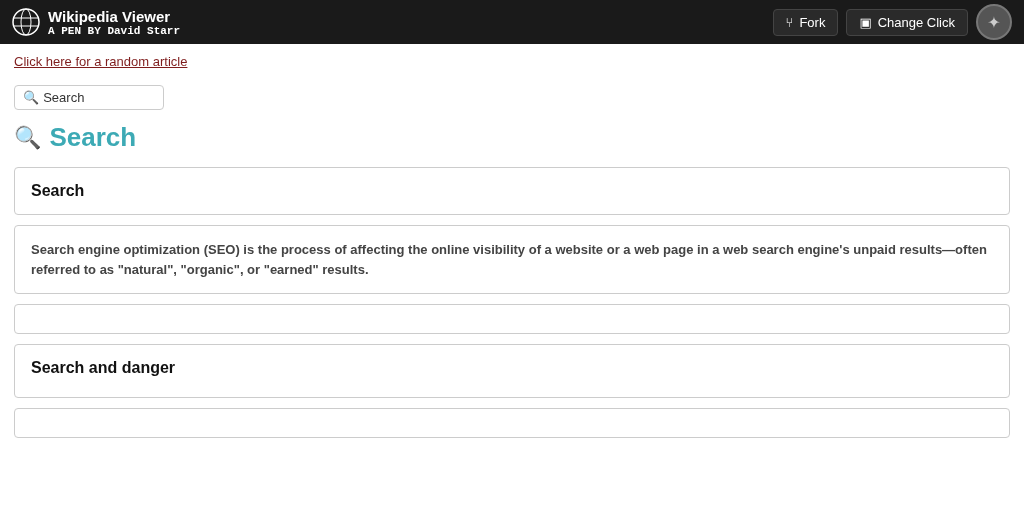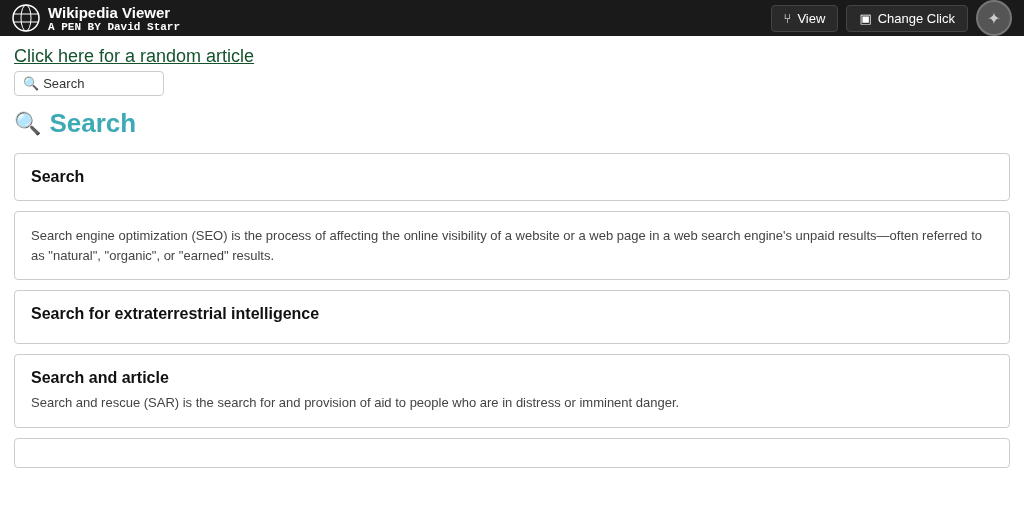--- a/index.html
+++ b/index.html
@@ -5,21 +5,21 @@
     * { margin: 0; padding: 0; box-sizing: border-box; }
     body { font-family: Arial, sans-serif; background: #fff; color: #333; font-size: 14px; }
 
     
     #topbar {
       background: #1a1a1a;
       color: #fff;
       display: flex;
       align-items: center;
       padding: 4px 12px;
-      height: 36px;
+      height: 44px;
       position: relative;
     }
     #topbar .logo-area {
       display: flex;
       align-items: center;
       gap: 8px;
       flex: 1;
     }
     #topbar .logo-icon {
       width: 28px;
@@ -69,26 +69,26 @@
       justify-content: center;
       color: #ccc;
       font-size: 16px;
     }
 
     
     #main {
       padding: 10px 14px;
     }
     .random-link {
-      color: #14532d;
+      color: #7f1d1d;
       text-decoration: underline;
-      font-size: 18px;
+      font-size: 13px;
       cursor: pointer;
       display: block;
-      margin-bottom: 4px;
+      margin-bottom: 16px;
     }
 
     
     .search-box-wrap {
       display: flex;
       align-items: center;
       border: 1px solid #ccc;
       border-radius: 4px;
       padding: 4px 8px;
       width: 150px;
@@ -135,20 +135,21 @@
     .result-card h2 {
       font-size: 16px;
       font-weight: bold;
       color: #111;
       margin-bottom: 6px;
     }
     .result-card p {
       font-size: 13px;
       color: #444;
       line-height: 1.5;
+      font-weight: bold;
     }
     .result-card.title-only h2 {
       margin-bottom: 0;
     }
   </style>
 </head>
 <body>
 
 <div id="topbar">
   <div class="logo-area">
@@ -162,21 +163,21 @@
     <div>
       <div class="app-title">Wikipedia Viewer</div>
       <div class="pen-label">
         <span>A PEN BY</span> <span>David Starr</span>
       </div>
     </div>
   </div>
   <div class="actions">
     <button class="topbar-btn">
       <span>⑂</span>
-      <span>View</span>
+      <span>Fork</span>
     </button>
     <button class="topbar-btn">
       <span>▣</span>
       <span>Change Click</span>
     </button>
     <div class="avatar-btn">
       <span>✦</span>
     </div>
   </div>
 </div>
@@ -195,21 +196,19 @@
   </div>
 
   <div id="results-list">
       <div class="result-card title-only">
         <h2>Search</h2>
       </div>
       <div class="result-card">
         <p>Search engine optimization (SEO) is the process of affecting the online visibility of a website or a web page in a web search engine's unpaid results—often referred to as "natural", "organic", or "earned" results.</p>
       </div>
       <div class="result-card">
-        <h2>Search for extraterrestrial intelligence</h2>
       </div>
       <div class="result-card">
-        <h2>Search and article</h2>
-        <p>Search and rescue (SAR) is the search for and provision of aid to people who are in distress or imminent danger.</p>
+        <h2>Search and danger</h2>
       </div>
       <div class="result-card"></div>
     </div>
 </div>
 
 </body></html>

